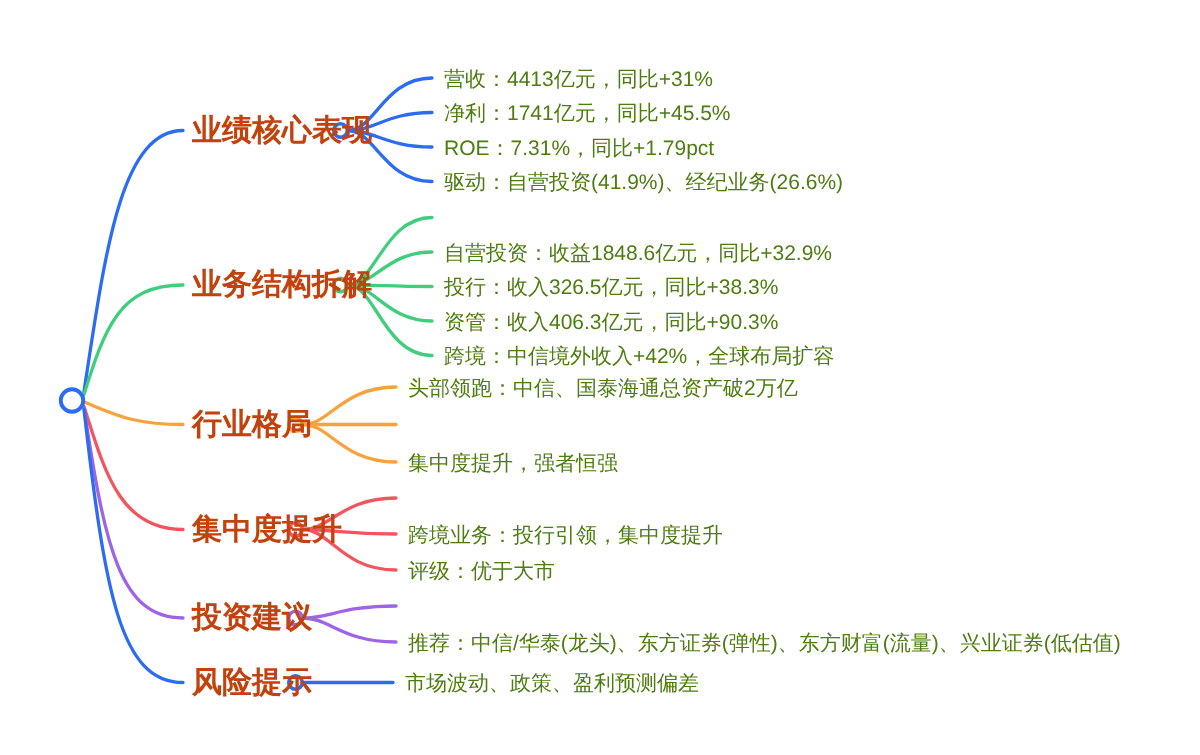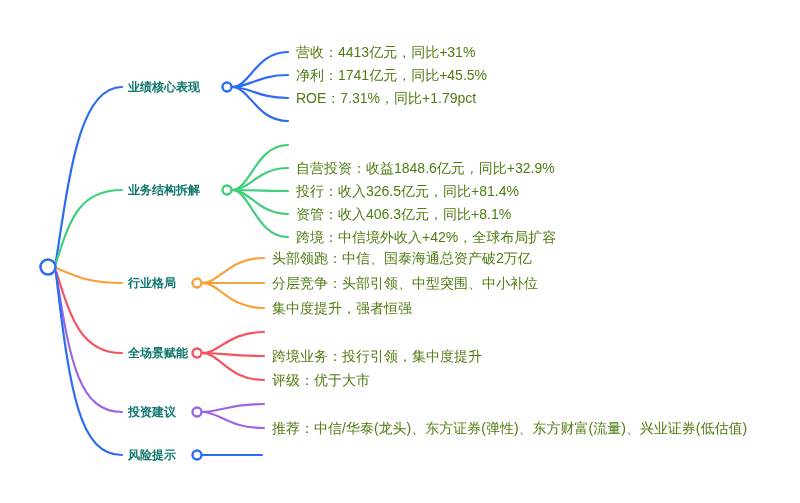--- a/index.html
+++ b/index.html
@@ -5,21 +5,21 @@
   html,body{margin:0;padding:0;background:#fff;}
   #canvas{
     position:relative;width:800px;height:503px;background:#ffffff;
     font-family:"Liberation Sans","DejaVu Sans",sans-serif;overflow:hidden;
   }
   svg.edges{position:absolute;left:0;top:0;width:800px;height:503px;}
   svg.edges path{fill:none;stroke-width:2.2;stroke-linecap:round;}
   svg.edges circle{fill:#ffffff;stroke-width:2.4;}
   .branch-label{
     position:absolute;transform:translateY(-50%);
-    font-size:12px;font-weight:700;color:#0f766e;
+    font-size:20px;font-weight:700;color:#c2410c;
     white-space:nowrap;line-height:1;letter-spacing:0;
   }
   .leaf-label{
     position:absolute;transform:translateY(-50%);
     font-size:14px;font-weight:400;color:#4d7c0f;
     white-space:nowrap;line-height:1;
   }
 </style>
 </head>
 <body>
@@ -64,36 +64,37 @@
     <circle cx="227" cy="190" r="4.5" stroke="#3FCE7C"></circle>
     <circle cx="197" cy="283" r="4.5" stroke="#F9A13B"></circle>
     <circle cx="197" cy="353" r="4.5" stroke="#F4545E"></circle>
     <circle cx="197" cy="412" r="4.5" stroke="#9D64E6"></circle>
     <circle cx="197" cy="455" r="4.5" stroke="#2C6CF2"></circle>
   </svg>
 
   <div class="branch-label" style="left:128px;top:87px">业绩核心表现</div>
   <div class="branch-label" style="left:128px;top:190px">业务结构拆解</div>
   <div class="branch-label" style="left:128px;top:283px">行业格局</div>
-  <div class="branch-label" style="left:128px;top:353px">全场景赋能</div>
+  <div class="branch-label" style="left:128px;top:353px">集中度提升</div>
   <div class="branch-label" style="left:128px;top:412px">投资建议</div>
   <div class="branch-label" style="left:128px;top:455px">风险提示</div>
 
   <div class="leaf-label" style="left:296px;top:52px">营收：4413亿元，同比+31%</div>
   <div class="leaf-label" style="left:296px;top:75px">净利：1741亿元，同比+45.5%</div>
   <div class="leaf-label" style="left:296px;top:98px">ROE：7.31%，同比+1.79pct</div>
+  <div class="leaf-label" style="left:296px;top:121px">驱动：自营投资(41.9%)、经纪业务(26.6%)</div>
 
   <div class="leaf-label" style="left:296px;top:168px">自营投资：收益1848.6亿元，同比+32.9%</div>
-  <div class="leaf-label" style="left:296px;top:191px">投行：收入326.5亿元，同比+81.4%</div>
-  <div class="leaf-label" style="left:296px;top:214px">资管：收入406.3亿元，同比+8.1%</div>
+  <div class="leaf-label" style="left:296px;top:191px">投行：收入326.5亿元，同比+38.3%</div>
+  <div class="leaf-label" style="left:296px;top:214px">资管：收入406.3亿元，同比+90.3%</div>
   <div class="leaf-label" style="left:296px;top:237px">跨境：中信境外收入+42%，全球布局扩容</div>
 
   <div class="leaf-label" style="left:272px;top:258px">头部领跑：中信、国泰海通总资产破2万亿</div>
-  <div class="leaf-label" style="left:272px;top:283px">分层竞争：头部引领、中型突围、中小补位</div>
   <div class="leaf-label" style="left:272px;top:308px">集中度提升，强者恒强</div>
 
   <div class="leaf-label" style="left:272px;top:356px">跨境业务：投行引领，集中度提升</div>
 
   <div class="leaf-label" style="left:272px;top:380px">评级：优于大市</div>
   <div class="leaf-label" style="left:272px;top:428px">推荐：中信/华泰(龙头)、东方证券(弹性)、东方财富(流量)、兴业证券(低估值)</div>
 
+  <div class="leaf-label" style="left:270px;top:455px">市场波动、政策、盈利预测偏差</div>
 
 </div>
 
 </body></html>

